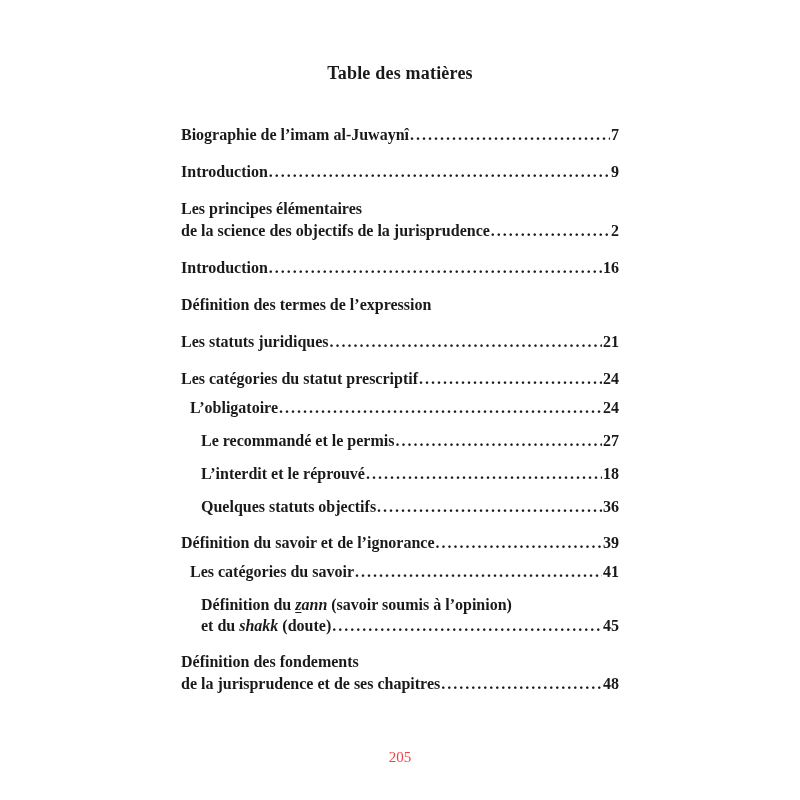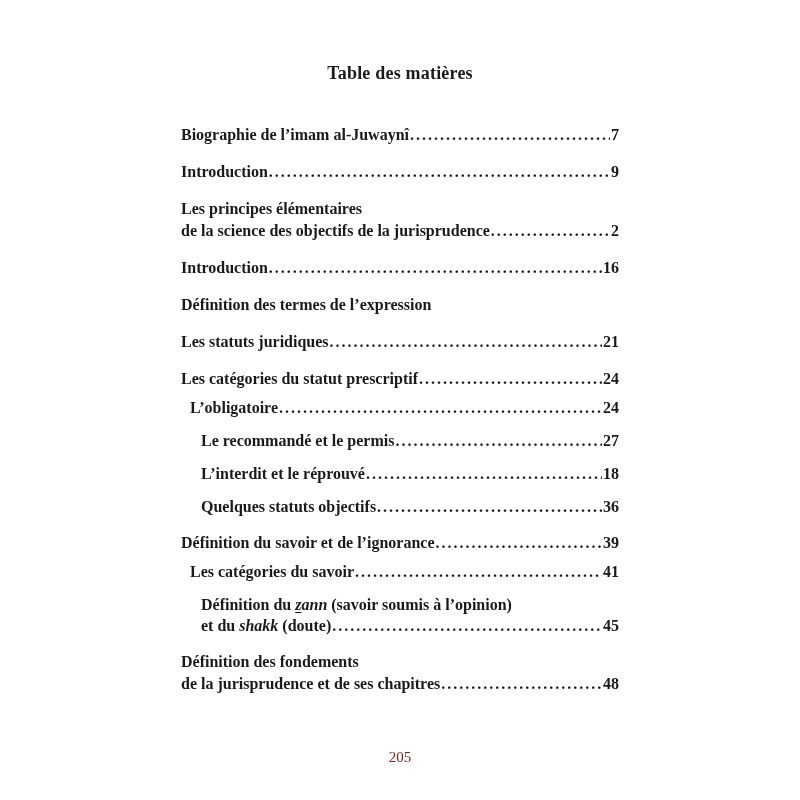--- a/index.html
+++ b/index.html
@@ -67,21 +67,21 @@
   .it { font-style: italic; }
   .ul { text-decoration: underline; text-underline-offset: 2px; }
   .folio {
     position: absolute;
     left: 0;
     right: 0;
     bottom: 34px;
     text-align: center;
     font-size: 15px;
     font-weight: 400;
-    color: #7f1d1d;
+    color: #ef4444;
   }
 </style>
 </head>
 <body>
 
 <div class="page">
   <div class="content">
 
     <div class="title">Table des matières</div>
 

